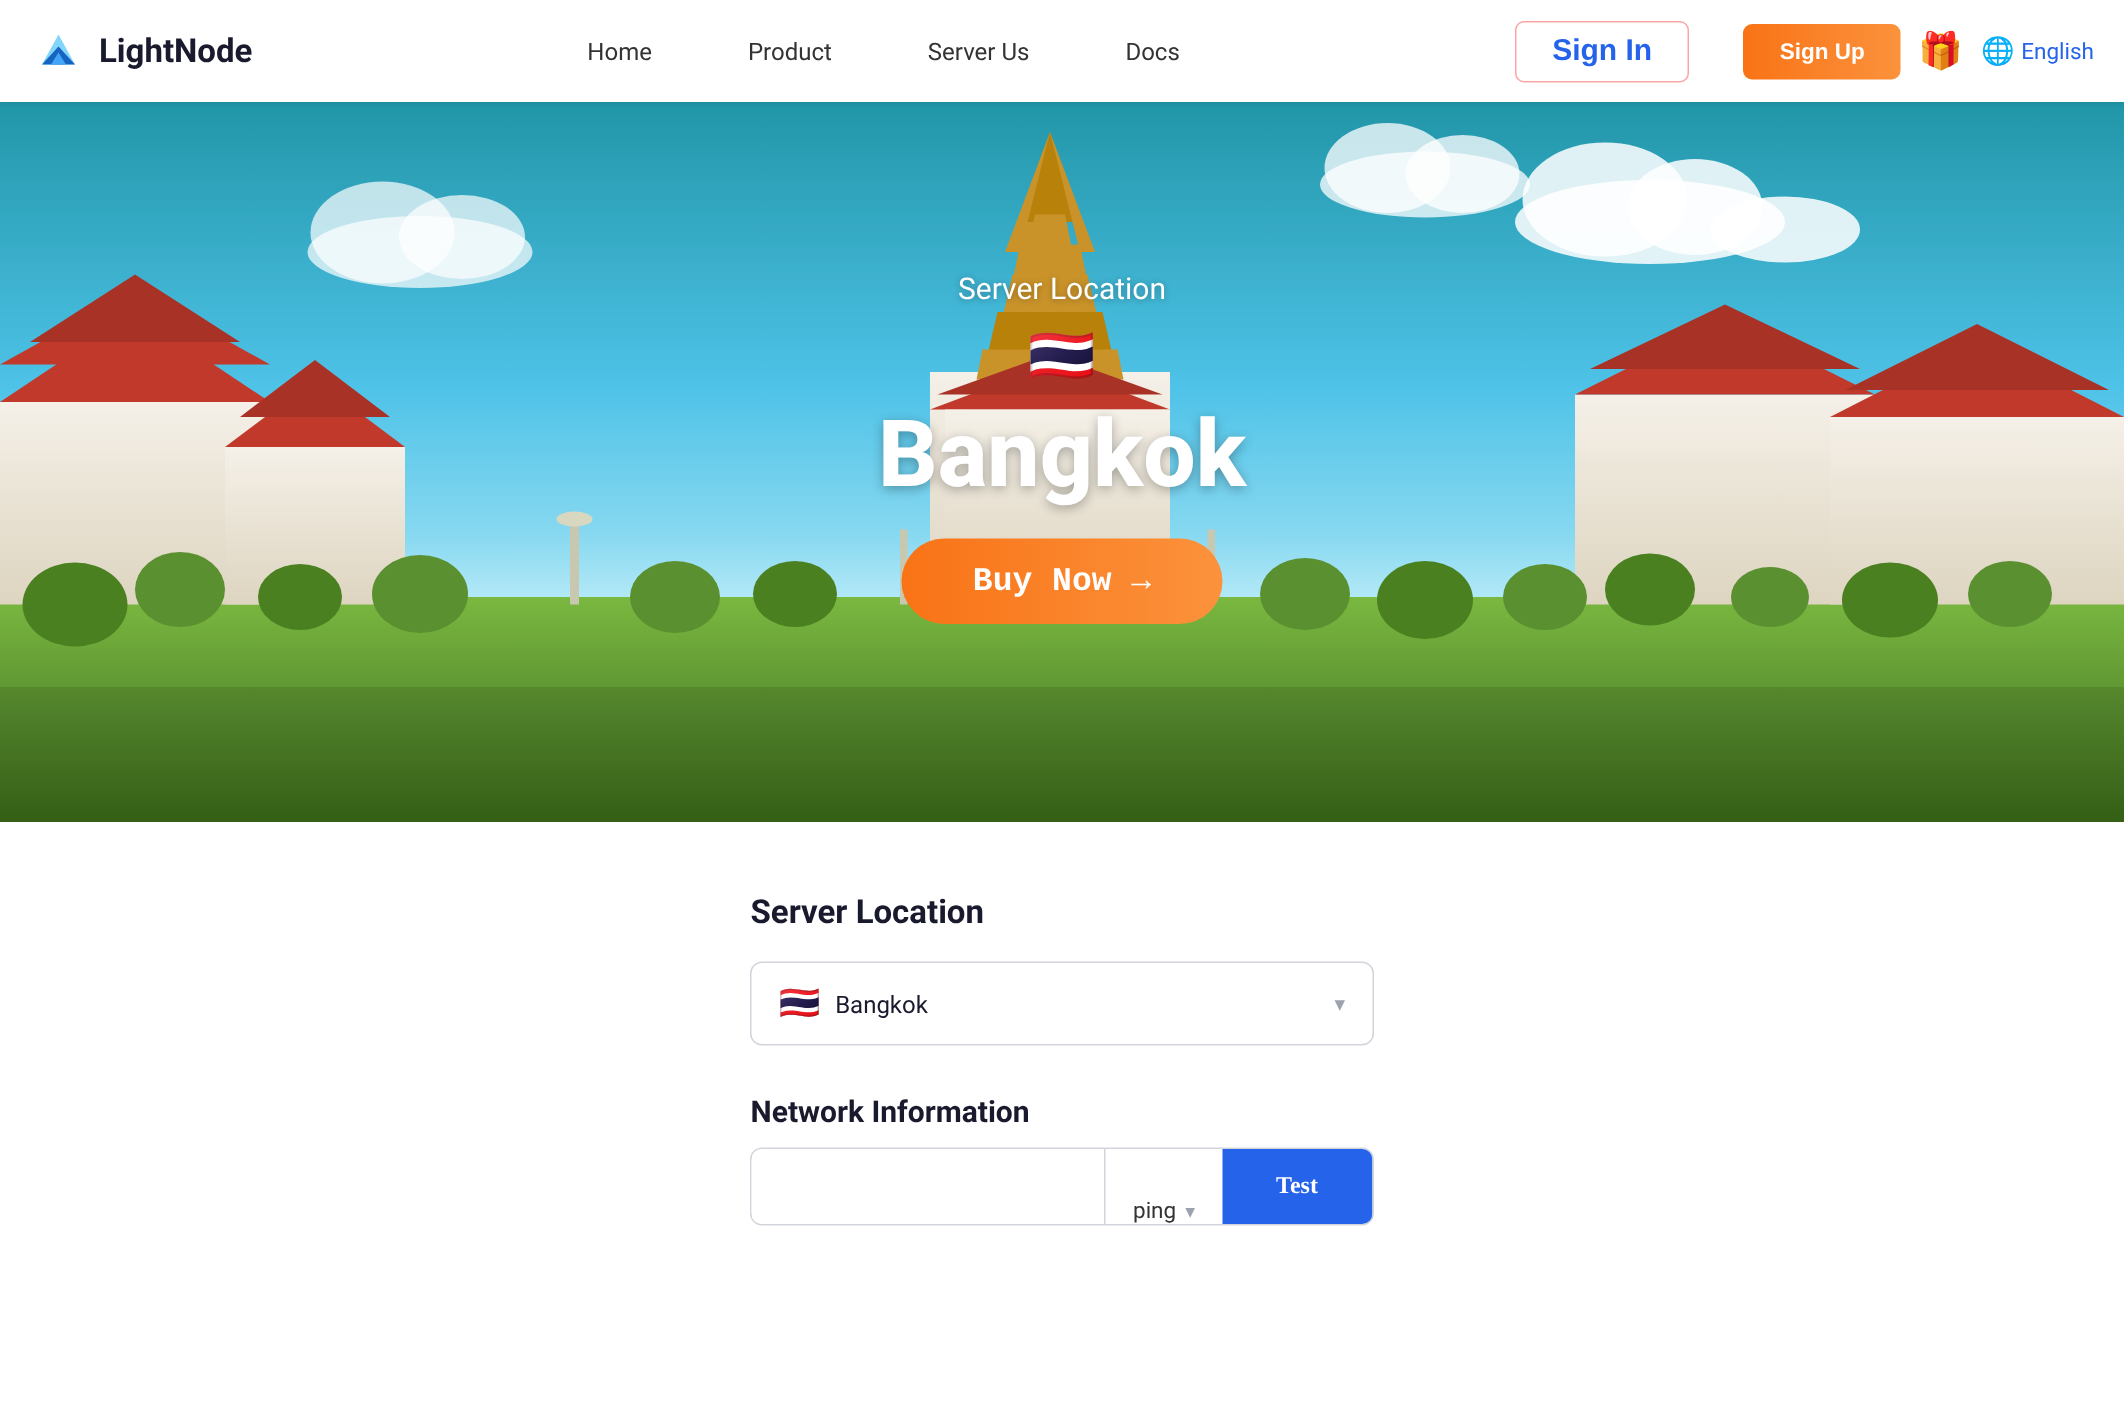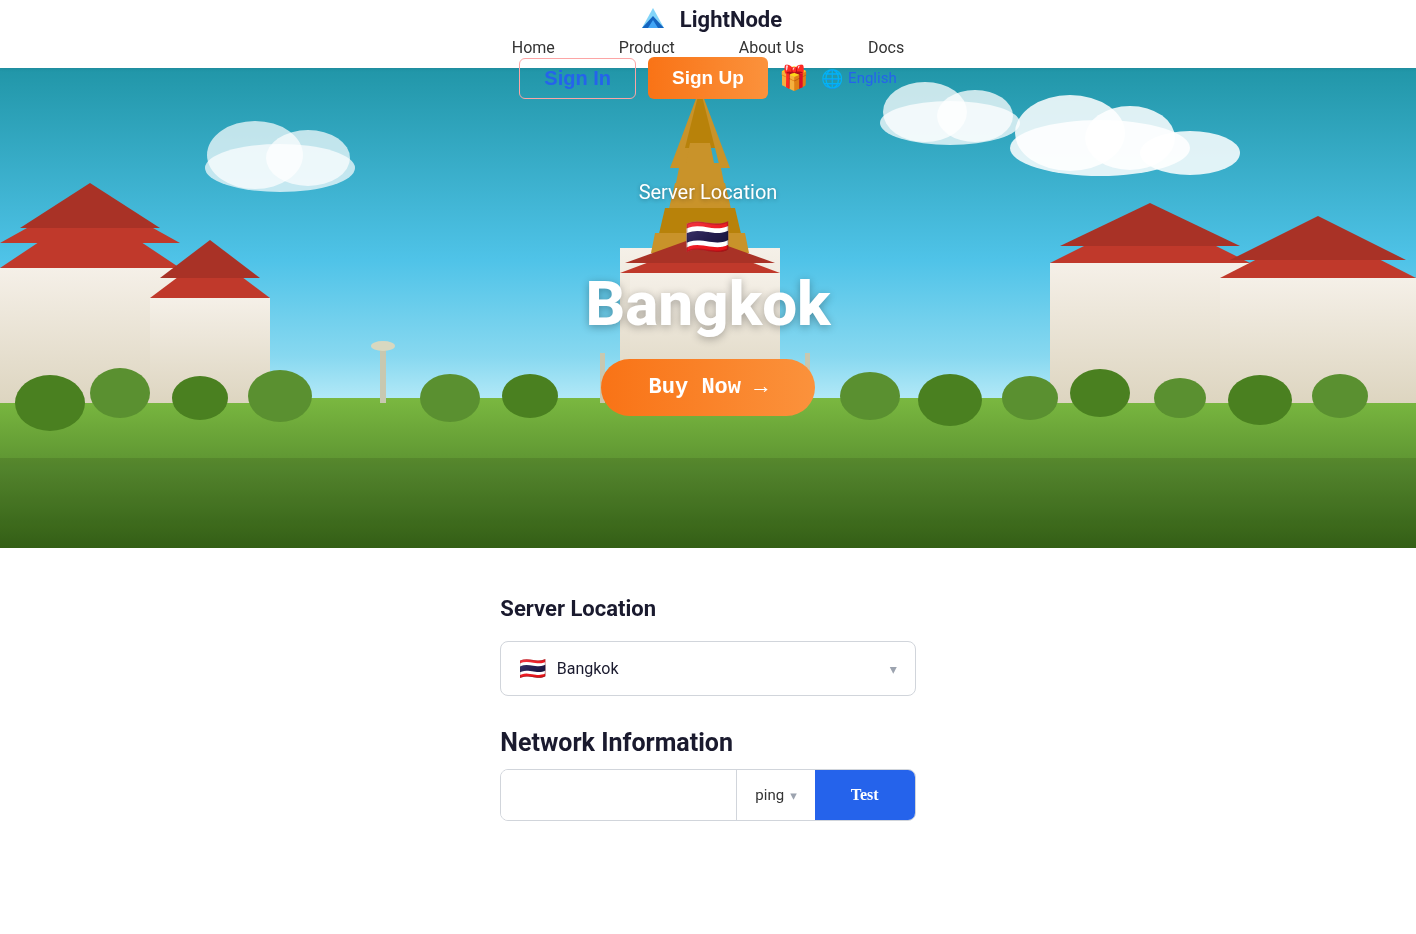--- a/index.html
+++ b/index.html
@@ -3,37 +3,37 @@
   <meta charset="utf-8">
   <style>
     * { margin: 0; padding: 0; box-sizing: border-box; }
     body { font-family: -apple-system, BlinkMacSystemFont, 'Segoe UI', Roboto, sans-serif; width: 1416px; min-height: 934px; overflow-x: hidden; background: #fff; }
 
     
     .header {
       position: fixed; top: 0; left: 0; width: 100%; height: 68px;
       background: #fff; display: flex; align-items: center;
       justify-content: space-between; padding: 0 20px;
-      z-index: 100; box-shadow: 0 1px 3px rgba(0,0,0,0.08); flex-direction: column;
+      z-index: 100; box-shadow: 0 1px 3px rgba(0,0,0,0.08);
     }
     .logo { display: flex; align-items: center; gap: 8px; cursor: pointer; }
     .logo-icon { width: 38px; height: 38px; }
     .logo-text { font-size: 22px; font-weight: 700; color: #1a1a2e; }
     .nav { display: flex; align-items: center; gap: 64px; }
     .nav-item { font-size: 16px; color: #333; cursor: pointer; text-decoration: none; }
     .header-right { display: flex; align-items: center; gap: 12px; }
     .btn-signin {
       padding: 8px 24px; border: 1px solid #fca5a5; border-radius: 6px;
       color: #2563eb; background: transparent; font-size: 20px; font-weight: 700;
       cursor: pointer;
     }
     .btn-signup {
       padding: 10px 24px; border: none; border-radius: 6px;
       background: linear-gradient(90deg, #f97316, #fb923c);
-      color: #fff; font-size: 19px; font-weight: 600; cursor: pointer;
+      color: #fff; font-size: 15px; font-weight: 600; cursor: pointer; margin-left: 24px;
     }
     .gift-icon { font-size: 24px; cursor: pointer; }
     .lang-btn { display: flex; align-items: center; gap: 4px; color: #2563eb; font-size: 15px; cursor: pointer; }
     .globe-icon { font-size: 18px; }
 
     
     .hero {
       margin-top: 68px;
       width: 100%; height: 480px;
       position: relative; overflow: hidden;
@@ -80,35 +80,35 @@
       padding: 14px 18px; display: flex; align-items: center;
       justify-content: space-between; cursor: pointer;
       margin-bottom: 32px;
     }
     .location-select-left { display: flex; align-items: center; gap: 10px; }
     .select-flag { font-size: 22px; }
     .select-city { font-size: 16px; color: #1a1a2e; }
     .chevron-down { color: #9ca3af; font-size: 14px; }
 
     .network-section-title {
-      font-size: 25px; font-weight: 700; color: #1a1a2e;
+      font-size: 20px; font-weight: 700; color: #1a1a2e;
       margin-bottom: 12px;
     }
     .test-ipv4 { font-size: 15px; color: #555; margin-bottom: 20px; }
     .test-ipv4-link { color: #2563eb; text-decoration: none; }
     .test-row {
       display: flex; gap: 0; border: 1px solid #d1d5db; border-radius: 8px;
       overflow: hidden;
     }
     .test-input {
       flex: 1; padding: 16px 18px; font-size: 15px; color: #333;
       border: none; outline: none;
     }
     .test-type-wrapper {
-      display: flex; align-items: center; padding: 0 18px;
+      display: flex; align-items: flex-end; padding: 0 18px;
       border-left: 1px solid #d1d5db; gap: 6px; cursor: pointer;
     }
     .test-type-text { font-size: 15px; color: #333; }
     .btn-test {
       padding: 16px 32px; background: #2563eb; color: #fff;
       border: none; font-size: 16px; font-weight: 600; cursor: pointer;
       min-width: 100px;
       font-family: Liberation Serif, serif;
     }
 
@@ -128,21 +128,21 @@
       <path d="M8 28 L19 8 L30 28 Z" fill="#4fc3f7" opacity="0.7"></path>
       <path d="M8 28 L19 16 L30 28 Z" fill="#1565c0"></path>
       <path d="M14 28 L19 20 L24 28 Z" fill="#42a5f5"></path>
     </svg>
     <span class="logo-text">LightNode</span>
   </div>
 
   <nav class="nav">
     <a class="nav-item">Home</a>
     <a class="nav-item">Product</a>
-    <a class="nav-item">About Us</a>
+    <a class="nav-item">Server Us</a>
     <a class="nav-item">Docs</a>
   </nav>
 
   <div class="header-right">
     <button class="btn-signin">Sign In</button>
     <button class="btn-signup">Sign Up</button>
     <span class="gift-icon">🎁</span>
     <div class="lang-btn">
       <span class="globe-icon">🌐</span>
       <span>English</span>

